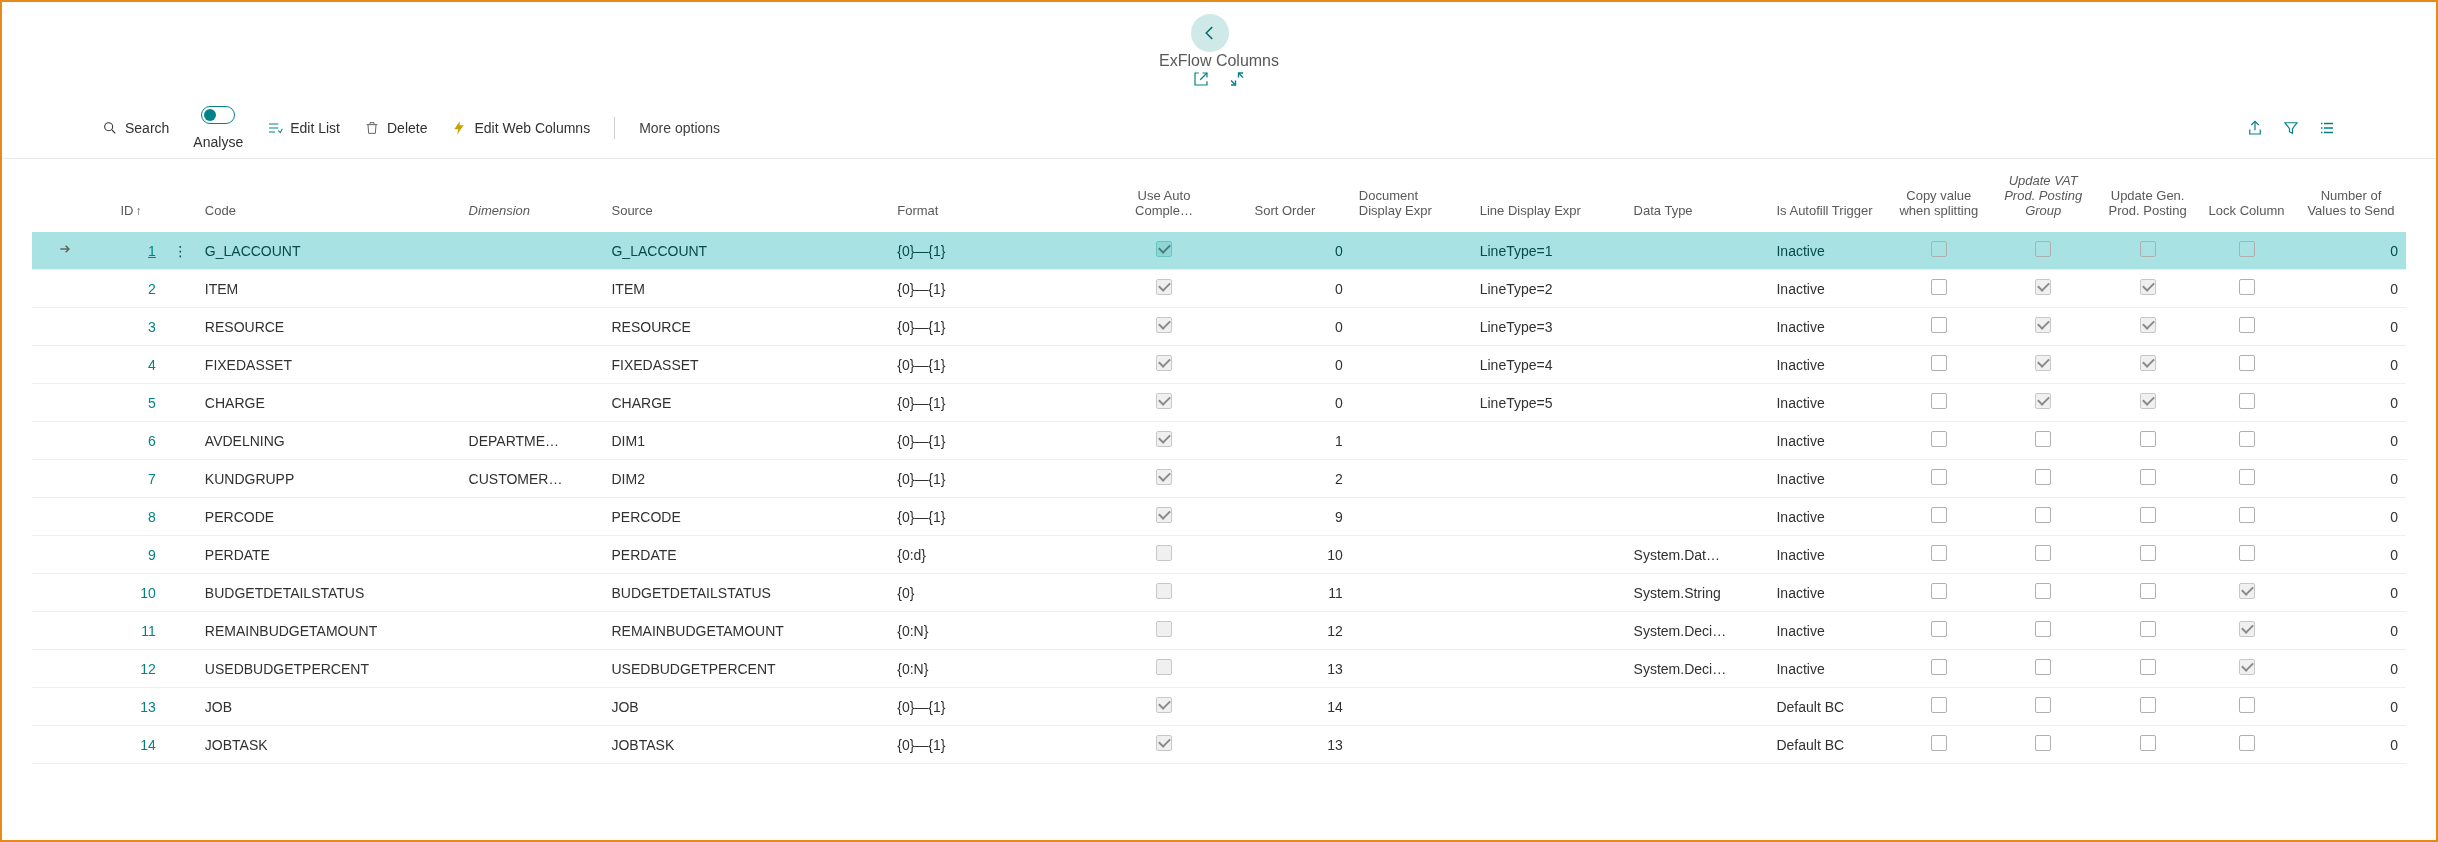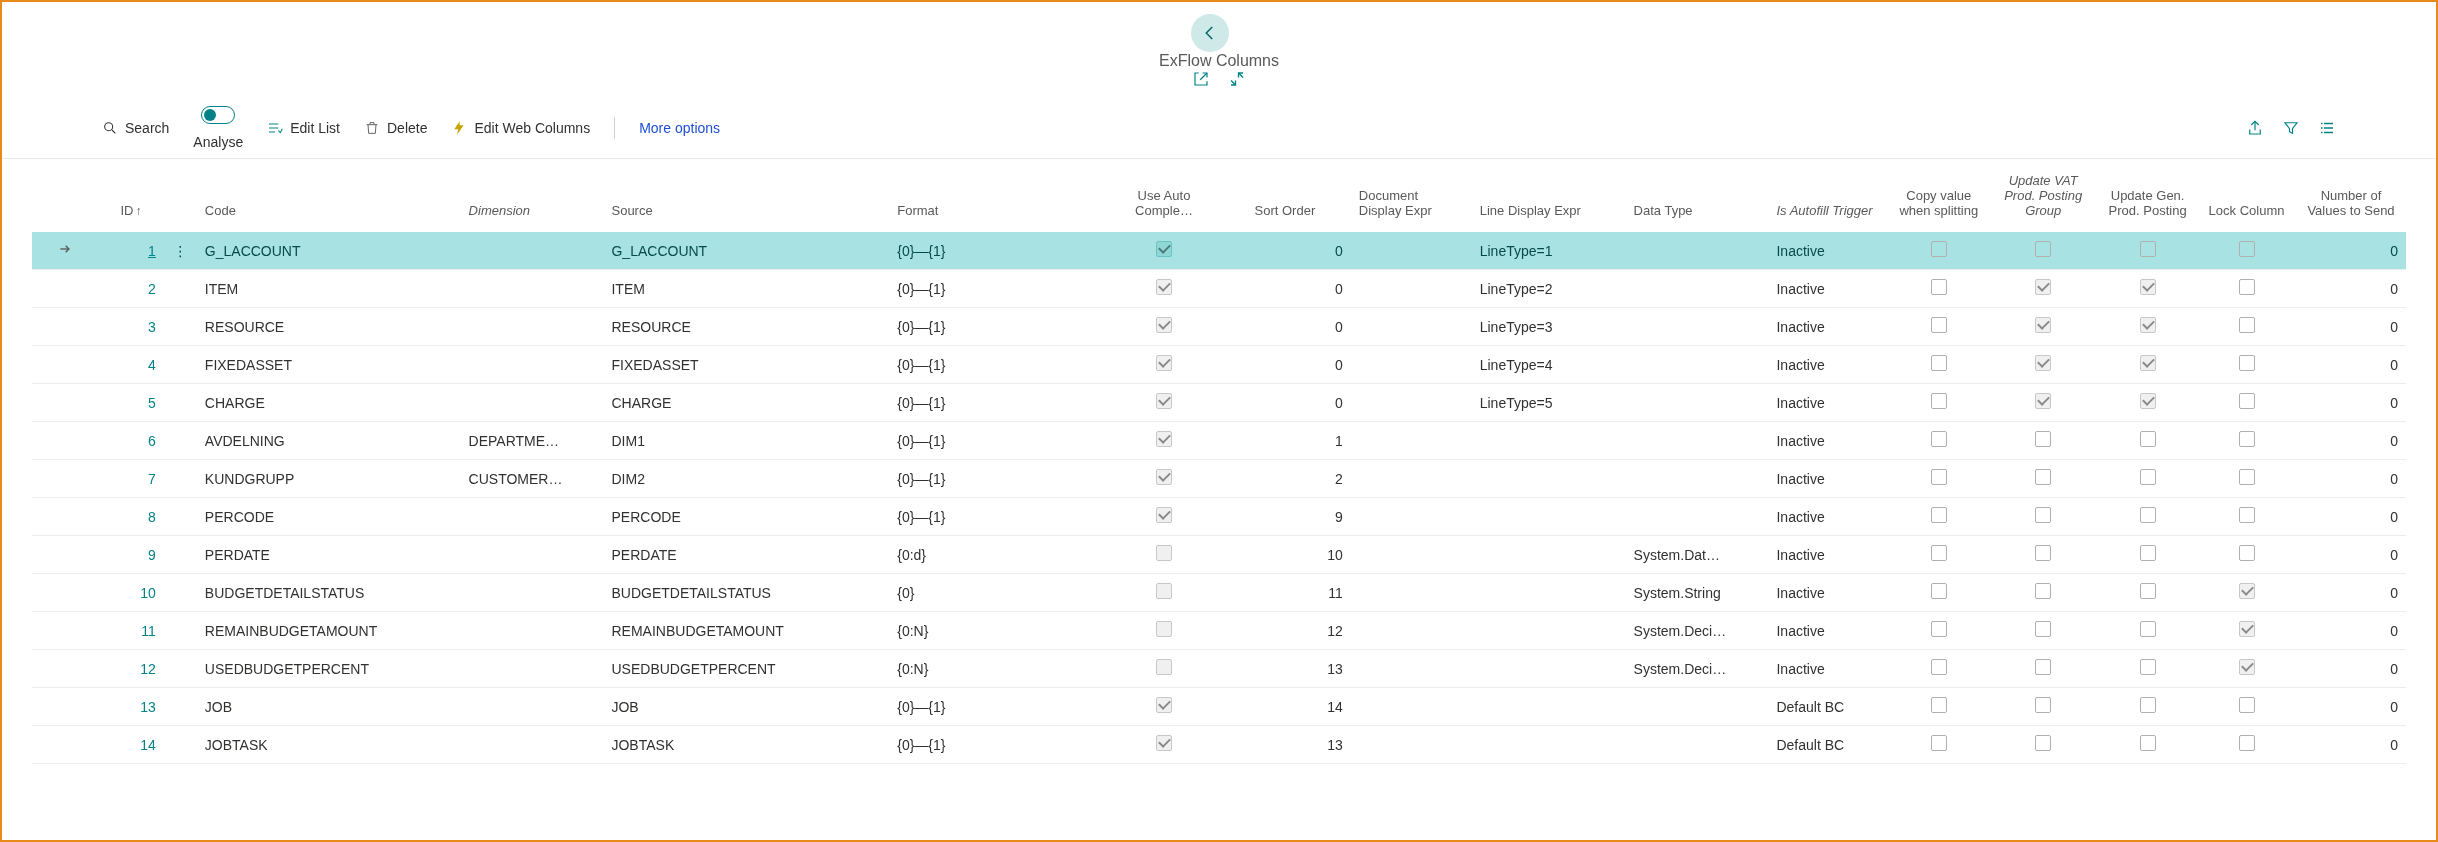--- a/index.html
+++ b/index.html
@@ -83,21 +83,21 @@
     width: 12px;
     height: 12px;
     background: #038387;
     border-radius: 50%;
   }
   .toolbar .sep {
     width:1px;
     height:22px;
     background:#d0d0d0;
   }
-  .more-opts { color:#1d4ed8; cursor:pointer; font-size:14px; }
+  .more-opts { color:#404040; cursor:pointer; font-size:14px; }
   .toolbar-right {
     margin-left: auto;
     display: flex;
     gap: 18px;
     color:#038387;
   }
   .toolbar-right .ticon { cursor:pointer; display:flex; align-items:center; }
   .toolbar-right svg { width:18px; height:18px; stroke:#038387; }
 
   
@@ -124,21 +124,21 @@
   th.col-menu { width:30px; }
   th.col-code { width:240px; }
   th.col-dimension { width:130px;font-style:italic; }
   th.col-source { width:260px; }
   th.col-format { width:200px; }
   th.col-autocomplete { width:100px; text-align:center;}
   th.col-sortorder { width:120px; text-align:right;}
   th.col-docexpr { width:110px;}
   th.col-lineexpr { width:140px;}
   th.col-datatype { width:130px;}
-  th.col-autofill { width:110px;font-style:italic;}
+  th.col-autofill { width:110px;}
   th.col-copysplit { width:90px; text-align:center;}
   th.col-updvat { width:100px; text-align:center;font-style:italic;}
   th.col-updgen { width:90px; text-align:center;}
   th.col-lock { width:90px; text-align:center;}
   th.col-numvals { width:100px; text-align:right;}
 
   tbody tr {
     border-bottom: 1px solid #eee;
   }
   tbody td {

